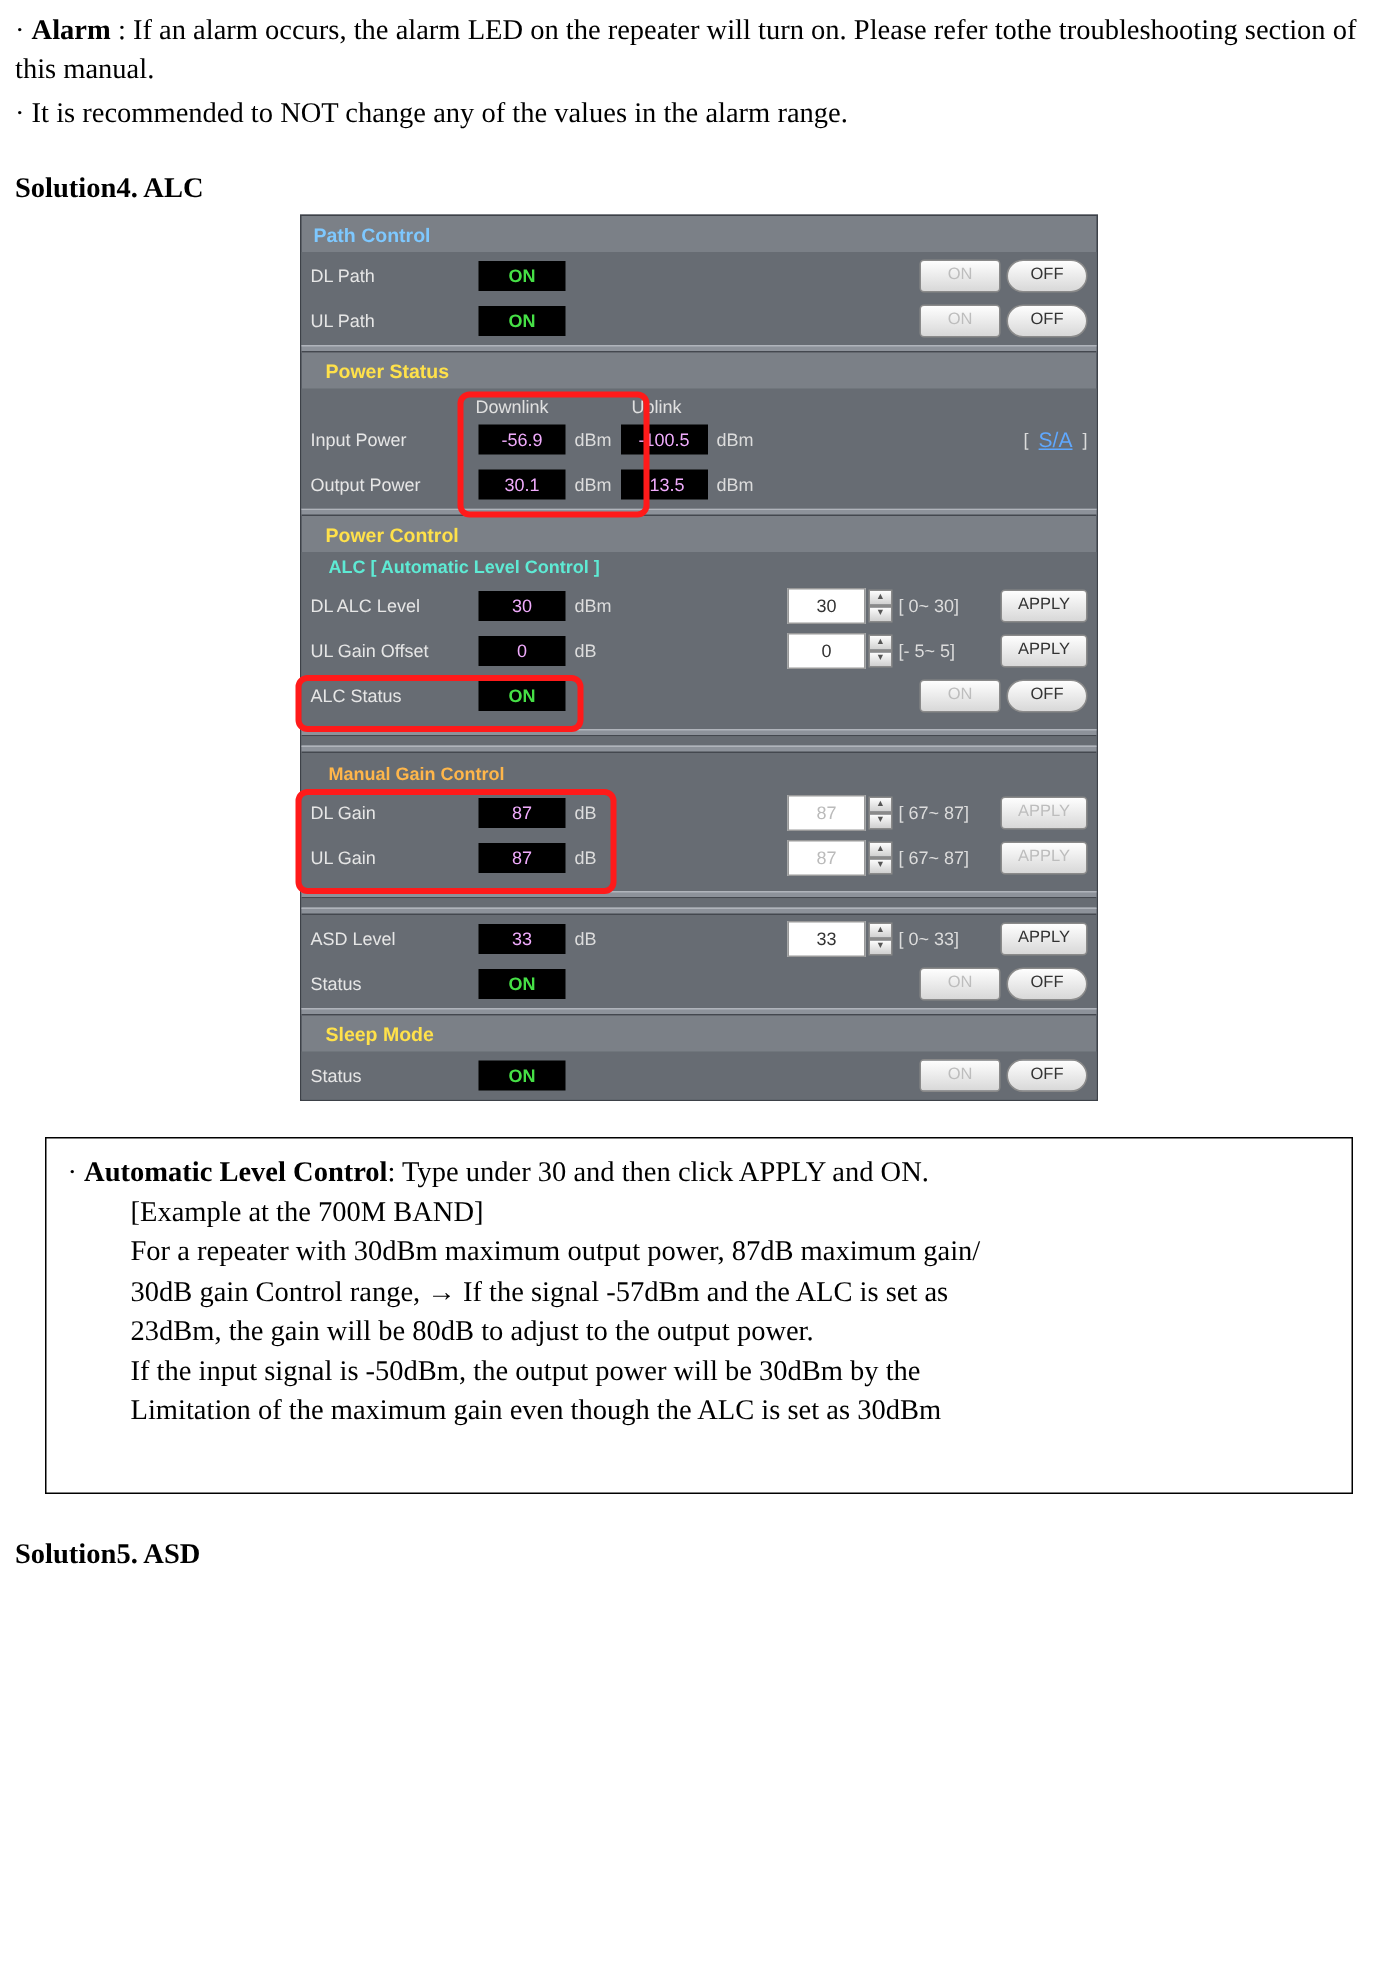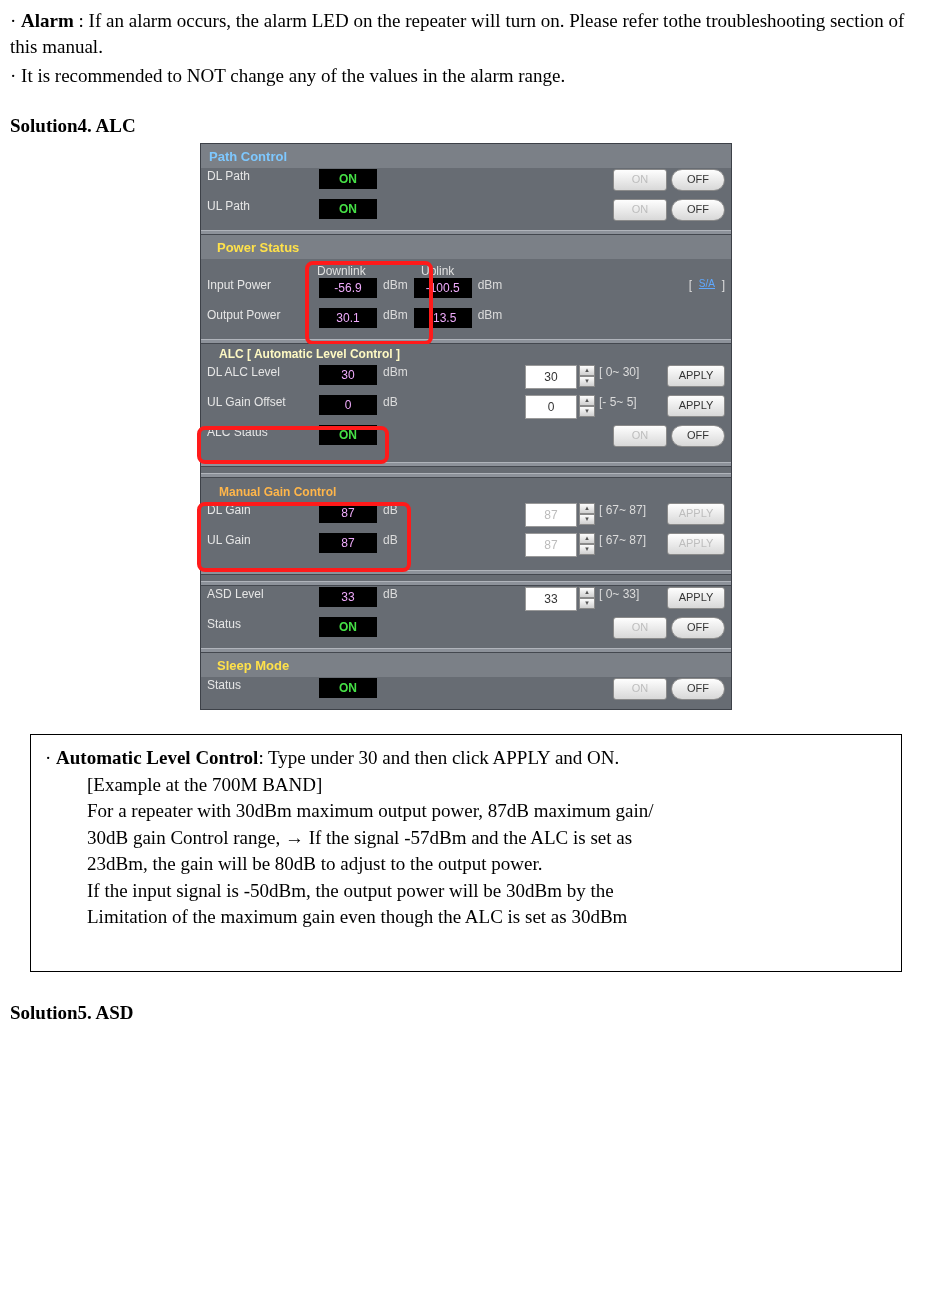--- a/index.html
+++ b/index.html
@@ -43,20 +43,21 @@
   }
   .grp-body {
     background: #676c73;
     padding: 1px 0;
   }
   .h-yellow { color: #ffe14a; padding-left: 16px; }
   .h-cyan   { color: #7ec8ff; }
 
   .row {
     display: flex;
+    align-items: center;
     height: 30px;
     padding: 0 6px;
     position: relative;
   }
   .label-col { width: 110px; color: #e6e6e6; font-size: 12px; }
   .val-box {
     background: #000;
     color: #f0abfc;
     width: 58px;
     height: 20px;
@@ -108,21 +109,21 @@
     height: 9px;
     background: linear-gradient(#fdfdfd,#d0d0d0);
     border: 1px solid #8a8a8a;
     font-size: 7px;
     line-height: 7px;
     text-align: center;
     color: #555;
     cursor: pointer;
   }
   .range { color: #dcdcdc; font-size: 12px; margin-left: 4px; min-width: 64px; }
-  .link-sa { color: #5fa8ff; text-decoration: underline; font-size: 10px; cursor: pointer; }
+  .link-sa { color: #5fa8ff; text-decoration: underline; font-size: 14px; cursor: pointer; }
   .bracket { color: #dcdcdc; }
 
   .col-headers {
     display: flex;
     padding: 4px 6px 0 6px;
     font-size: 12px;
     color: #e0e0e0;
   }
   .col-headers .lh { width: 110px; }
   .col-headers .ch { width: 70px; text-align: left; }
@@ -210,22 +211,23 @@
         <div class="unit">dBm</div>
         <div class="val-box">-13.5</div>
         <div class="unit">dBm</div>
         <div class="spacer"></div>
       </div>
 
       <div class="hl" style="left:104px; top:2px; width:120px; height:76px;"></div>
     </div>
     <div class="divider"></div>
 
+    <div class="grp-head h-yellow">Power Control</div>
     <div class="grp-body" style="position:relative;">
-      <div style="padding:2px 8px 4px 18px; color:#fef9c3; font-weight:bold;">ALC [ Automatic Level Control ]</div>
+      <div style="padding:2px 8px 4px 18px; color:#5eead4; font-weight:bold;">ALC [ Automatic Level Control ]</div>
 
       <div class="row">
         <div class="label-col">DL ALC Level</div>
         <div class="val-box">30</div>
         <div class="unit">dBm</div>
         <div class="spacer"></div>
         <input class="input-box" value="30" style="">
         <div class="spinner">
             <div class="s">▴</div>
             <div class="s">▾</div>

